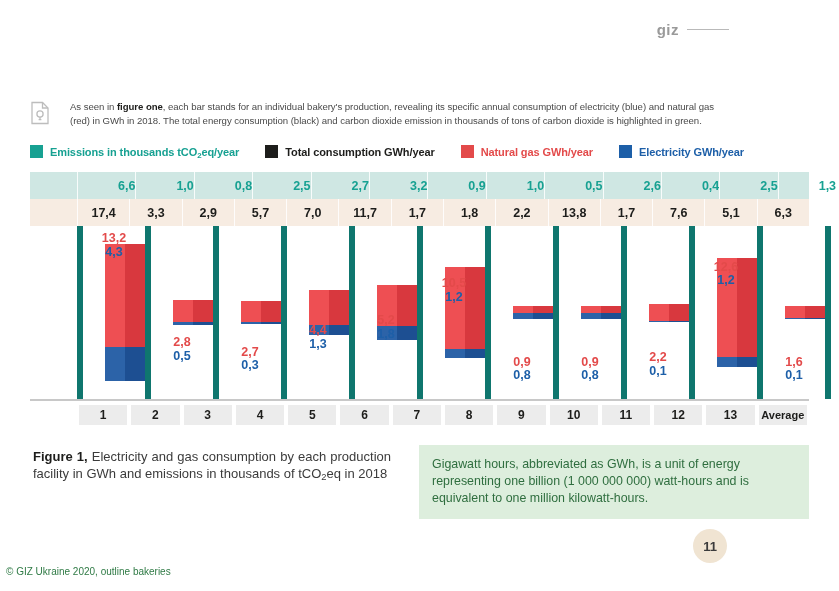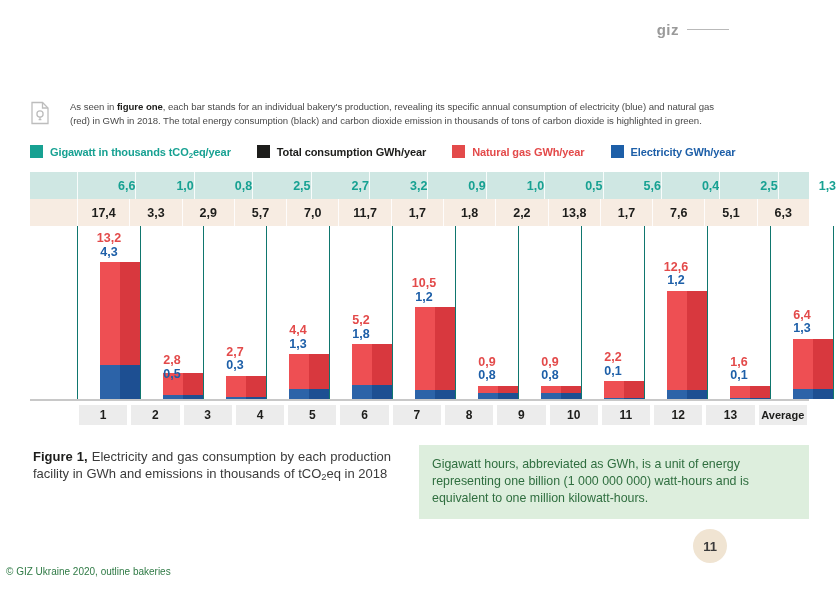--- a/index.html
+++ b/index.html
@@ -73,22 +73,22 @@
   .row-total .row-cell { color: #1d1d1b; }
 
   
   .chart {
     position: absolute; left: 30px; top: 226px; width: 779px; height: 173px;
     display: flex;
   }
   .chart-spacer { width: 47px; flex: none; height: 100%; position: relative; }
   .chart-col {
     flex: 1 1 0; height: 100%; position: relative;
-    border-left: 1px solid #0f766e;
-    display: flex; flex-direction: column; justify-content: flex-end; align-items: center; padding-left: 22px;
+    border-left: 6px solid #0f766e;
+    display: flex; flex-direction: column; justify-content: center; align-items: center; padding-left: 22px;
   }
   .chart-col:last-child { border-right: 1px solid #e6e6e6; }
   .bar-labels {
     position: absolute; left: 0; right: 0;
     text-align: center; line-height: 1.08; pointer-events: none;
   }
   .lbl-gas { font-size: 12.5px; font-weight: 700; color: #e34a4a; display: block; }
   .lbl-elec { font-size: 12.5px; font-weight: 700; color: #1d5fa8; display: block; }
   .bar {
     width: 40px; display: flex; flex-direction: column; justify-content: flex-end;
@@ -164,21 +164,21 @@
         <circle cx="10" cy="13" r="3.1" fill="none" stroke="#bdbdbd" stroke-width="1.3"></circle>
         <path d="M10 16.1 v2.2 M8.6 18.6 h2.8" fill="none" stroke="#bdbdbd" stroke-width="1.3"></path>
       </svg>
     </span>
     <p class="intro-text"><span>As seen in </span><b>figure one</b><span>, each bar stands for an individual bakery's production, revealing its specific annual consumption of electricity (blue) and natural gas (red) in GWh in 2018. The total energy consumption (black) and carbon dioxide emission in thousands of tons of carbon dioxide is highlighted in green.</span></p>
   </div>
 
   <div class="legend">
     <div class="legend-item" style="margin-right:26px;">
       <span class="legend-swatch" style="background:#17a192"></span>
-      <span class="legend-label" style="color:#17a192"><span>Gigawatt in thousands tCO</span><sub>2</sub><span>eq/year</span></span>
+      <span class="legend-label" style="color:#17a192"><span>Emissions in thousands tCO</span><sub>2</sub><span>eq/year</span></span>
     </div>
     <div class="legend-item" style="margin-right:26px;">
       <span class="legend-swatch" style="background:#1d1d1b"></span>
       <span class="legend-label" style="color:#1d1d1b">Total consumption GWh/year</span>
     </div>
     <div class="legend-item" style="margin-right:26px;">
       <span class="legend-swatch" style="background:#e34a4a"></span>
       <span class="legend-label" style="color:#e34a4a">Natural gas GWh/year</span>
     </div>
     <div class="legend-item">
@@ -191,21 +191,21 @@
     <div class="row-spacer"></div>
   <div class="row-cell">6,6</div>
       <div class="row-cell">1,0</div>
       <div class="row-cell">0,8</div>
       <div class="row-cell">2,5</div>
       <div class="row-cell">2,7</div>
       <div class="row-cell">3,2</div>
       <div class="row-cell">0,9</div>
       <div class="row-cell">1,0</div>
       <div class="row-cell">0,5</div>
-      <div class="row-cell">5,6</div>
+      <div class="row-cell">2,6</div>
       <div class="row-cell">0,4</div>
       <div class="row-cell">2,5</div>
       <div class="row-cell">1,3</div>
       <div class="row-cell">2,1</div>
     </div>
 
   <div class="row-band row-total" id="row-total">
     <div class="row-spacer"></div>
   <div class="row-cell">17,4</div>
       <div class="row-cell">3,3</div>
@@ -235,21 +235,21 @@
             <span class="half"></span>
             <span class="half"></span>
           </div>
           <div class="seg seg-elec" style="height: 33.6629px;">
             <span class="half"></span>
             <span class="half"></span>
           </div>
         </div>
       </div>
       <div class="chart-col">
-        <div class="bar-labels" style="bottom: 18px;">
+        <div class="bar-labels" style="bottom: 36px;">
           <span class="lbl-gas">2,8</span>
           <span class="lbl-elec">0,5</span>
         </div>
         <div class="bar">
           <div class="seg seg-gas" style="height: 21.92px;">
             <span class="half"></span>
             <span class="half"></span>
           </div>
           <div class="seg seg-elec" style="height: 3.91429px;">
             <span class="half"></span>

